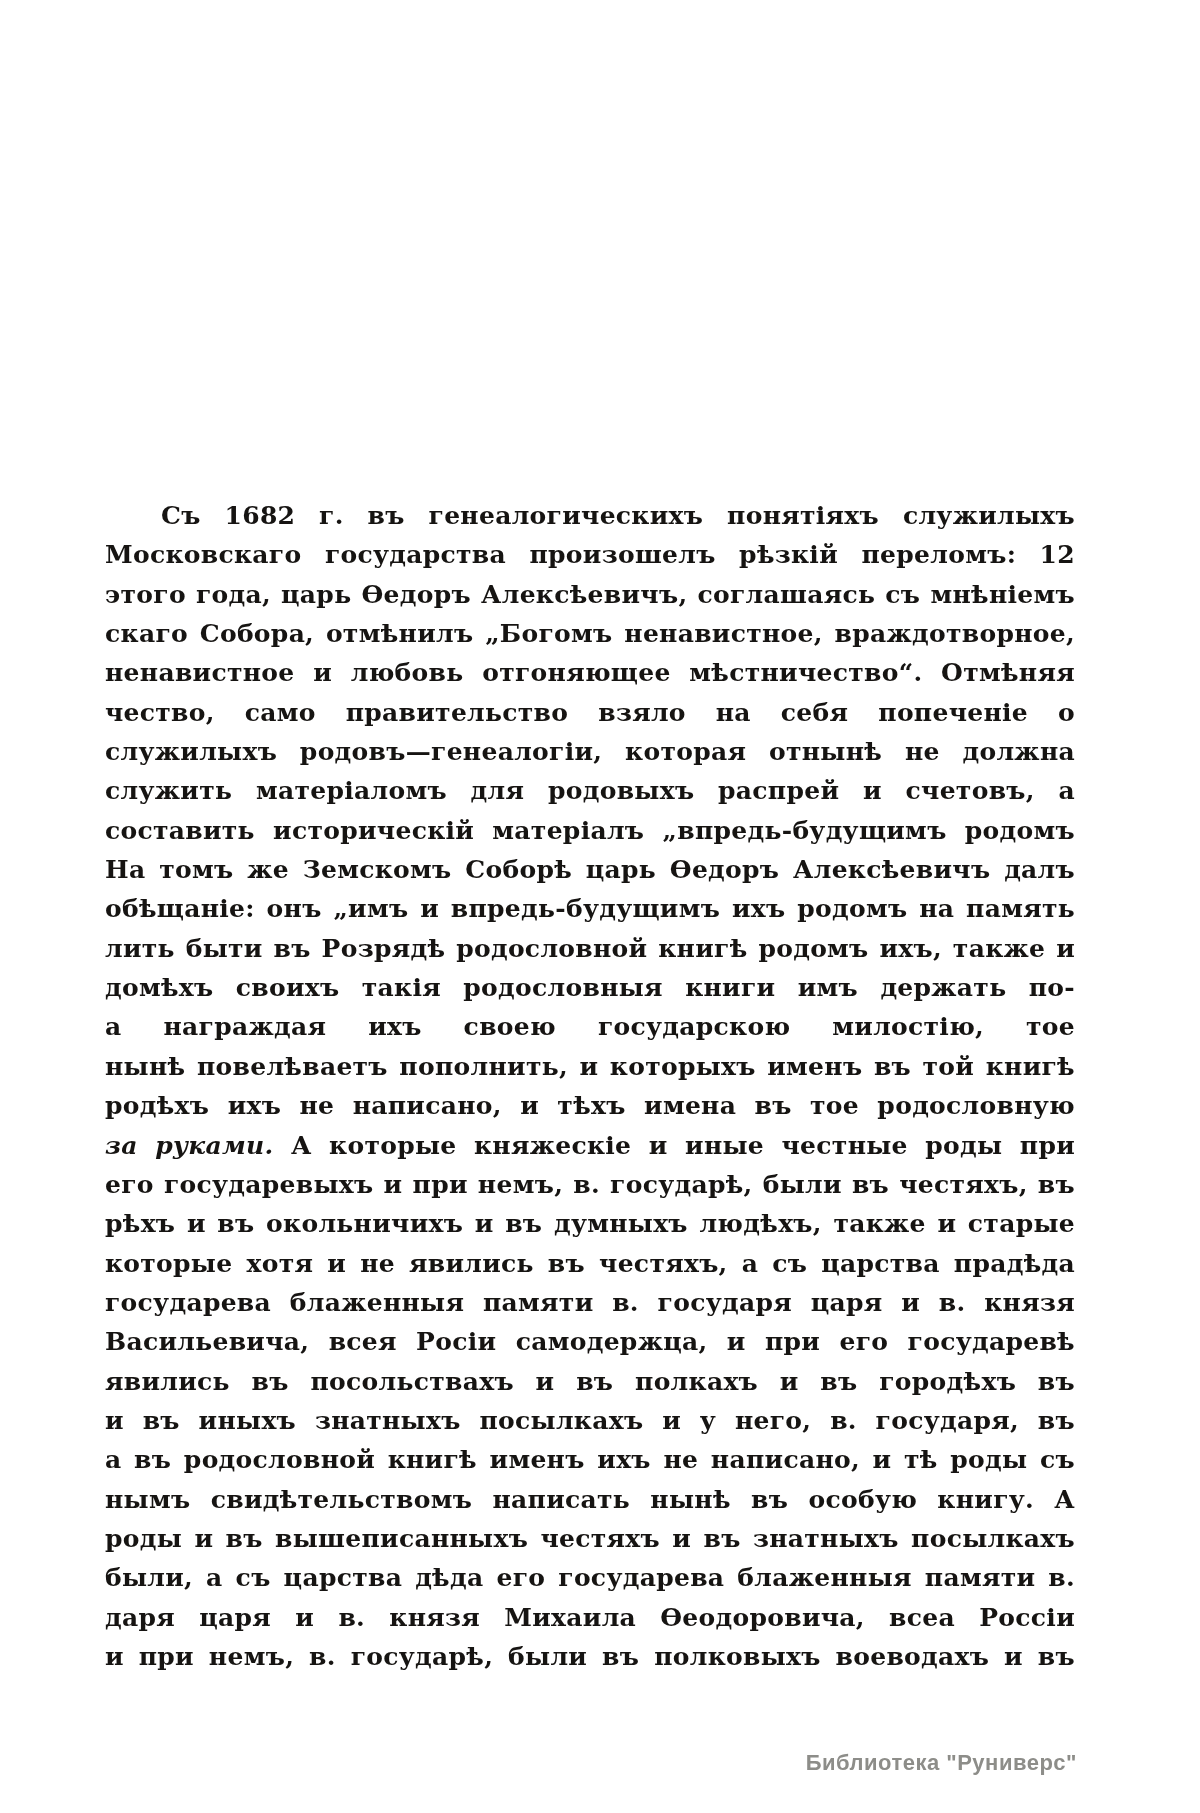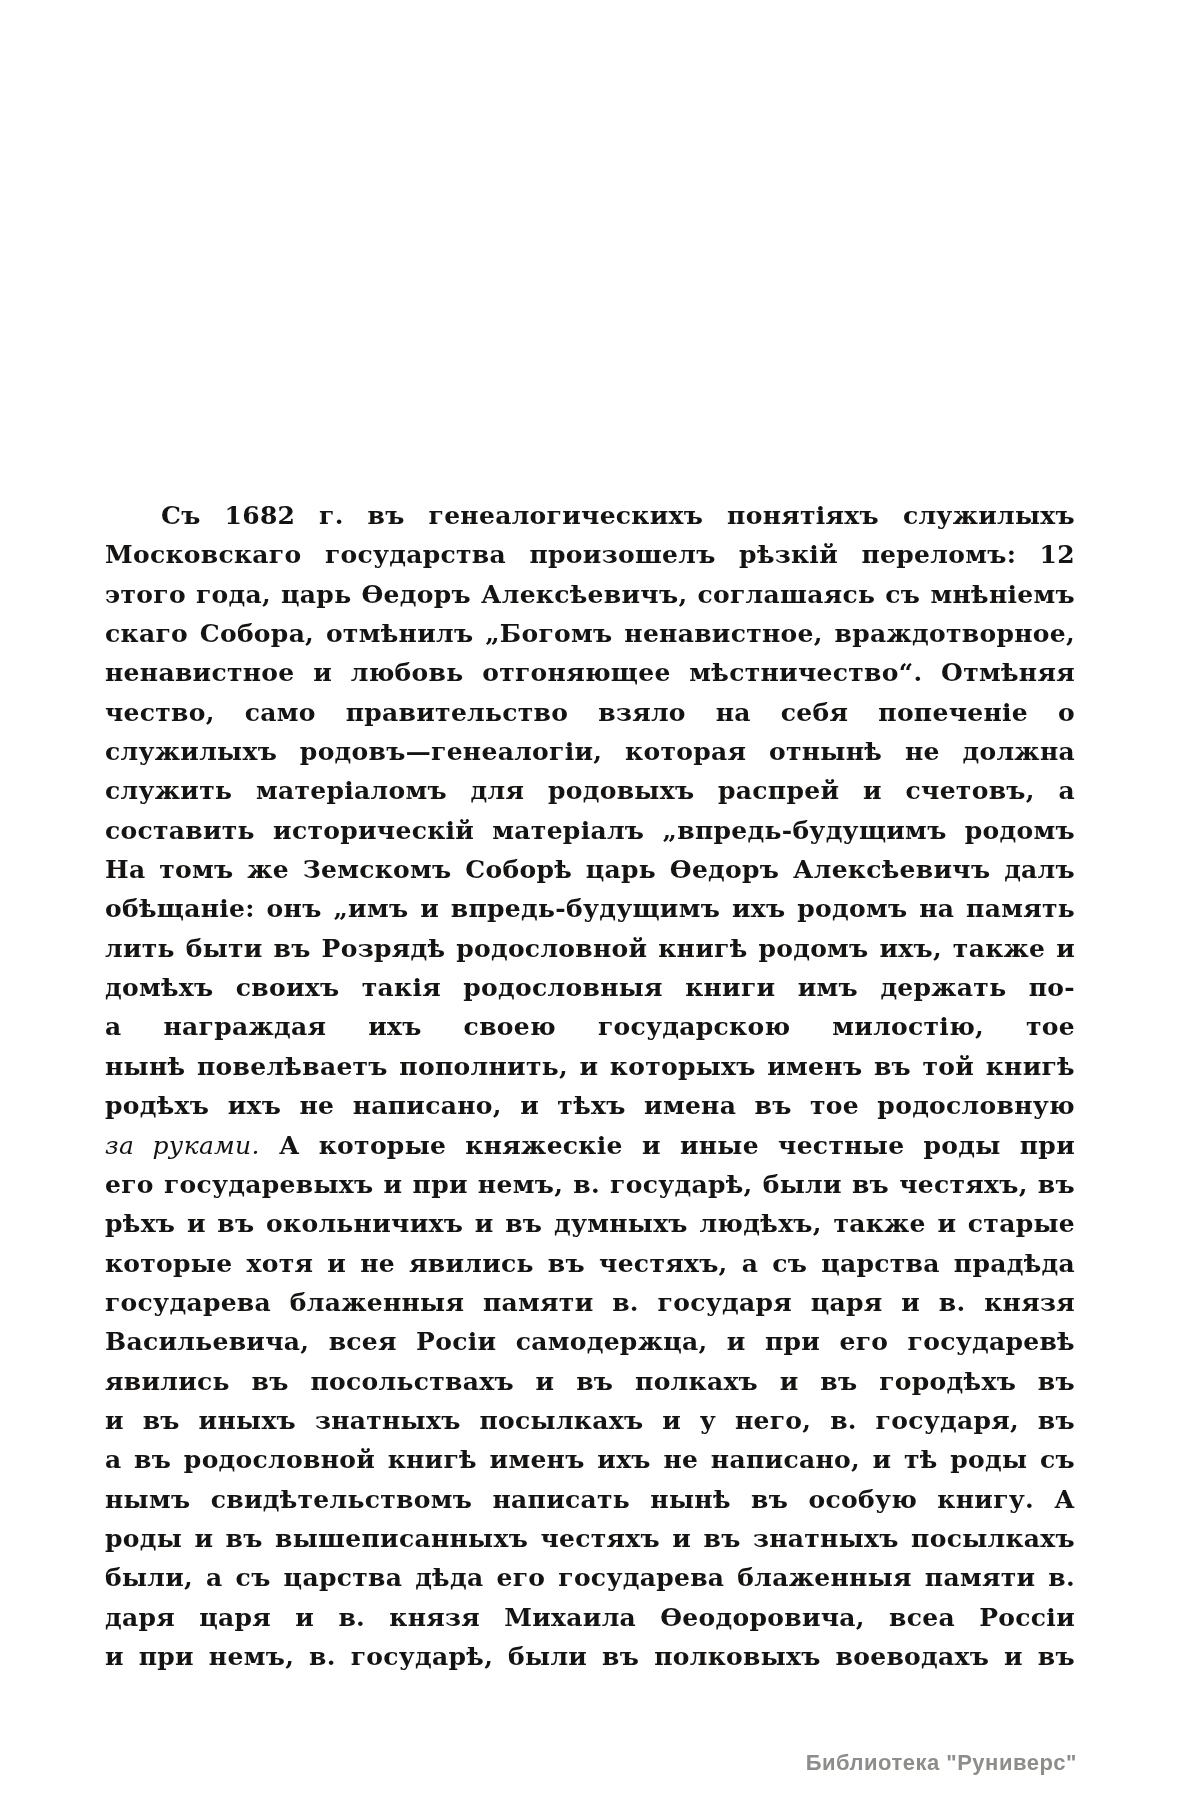--- a/index.html
+++ b/index.html
@@ -32,21 +32,21 @@
     text-align-last: justify;
     white-space: normal;
     height: 39.35px;
     overflow: hidden;
   }
   .text-line.first {
     text-indent: 56px;
   }
   .text-line i {
     font-style: italic;
-    font-weight: normal;
+    font-weight: bold;
   }
   .watermark {
     position: absolute;
     right: 123px;
     top: 1750px;
     font-family: "Liberation Sans", "DejaVu Sans", sans-serif;
     font-size: 22px;
     font-weight: bold;
     color: #8d8d89;
     letter-spacing: 0.5px;

